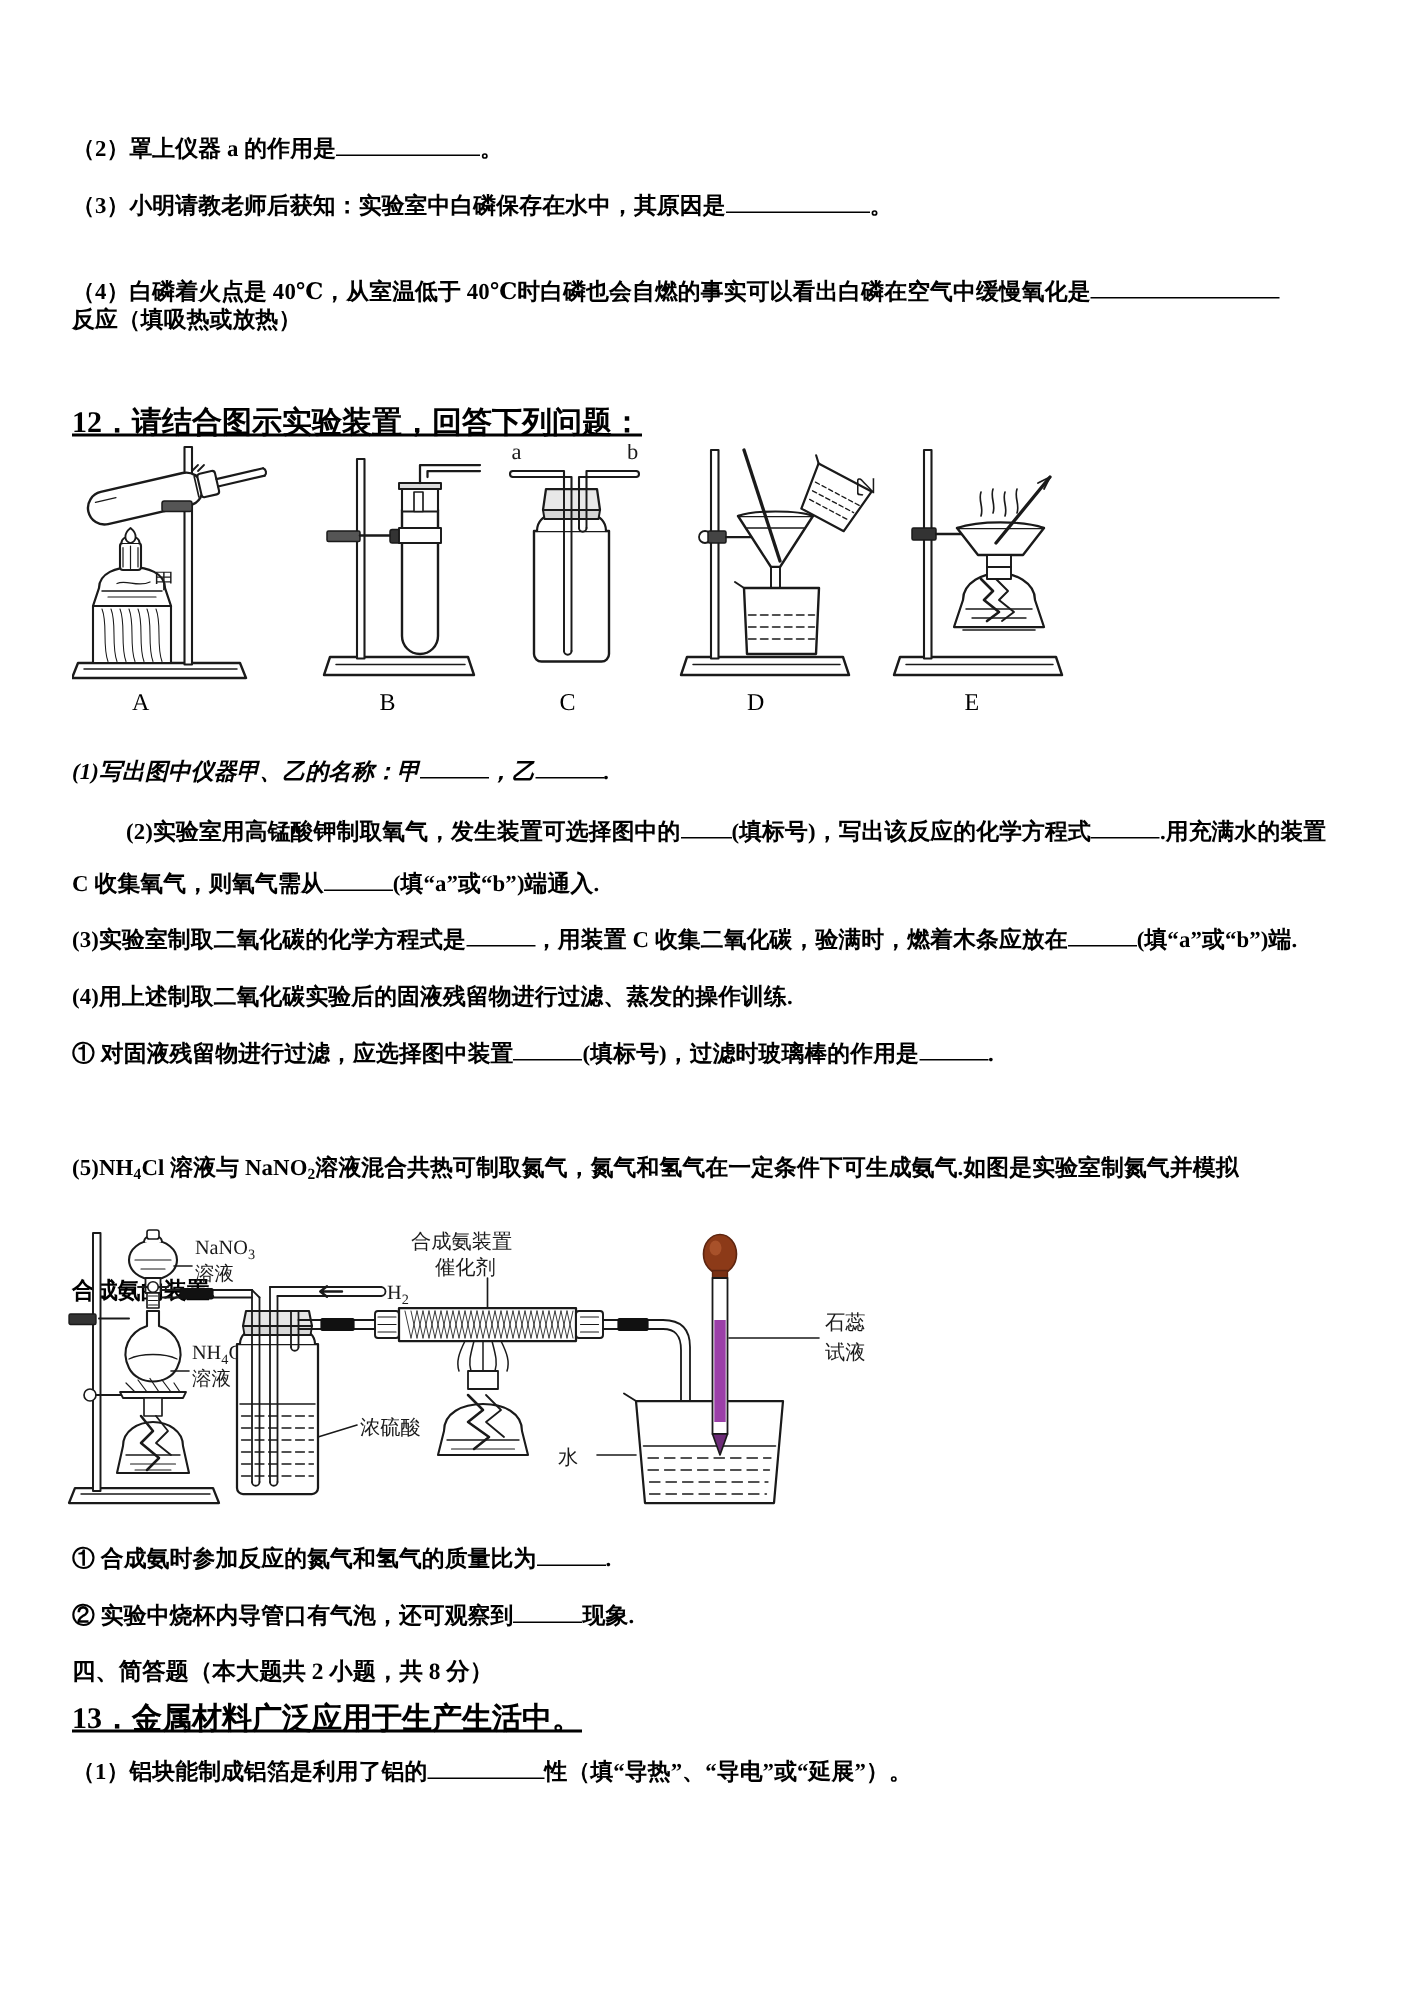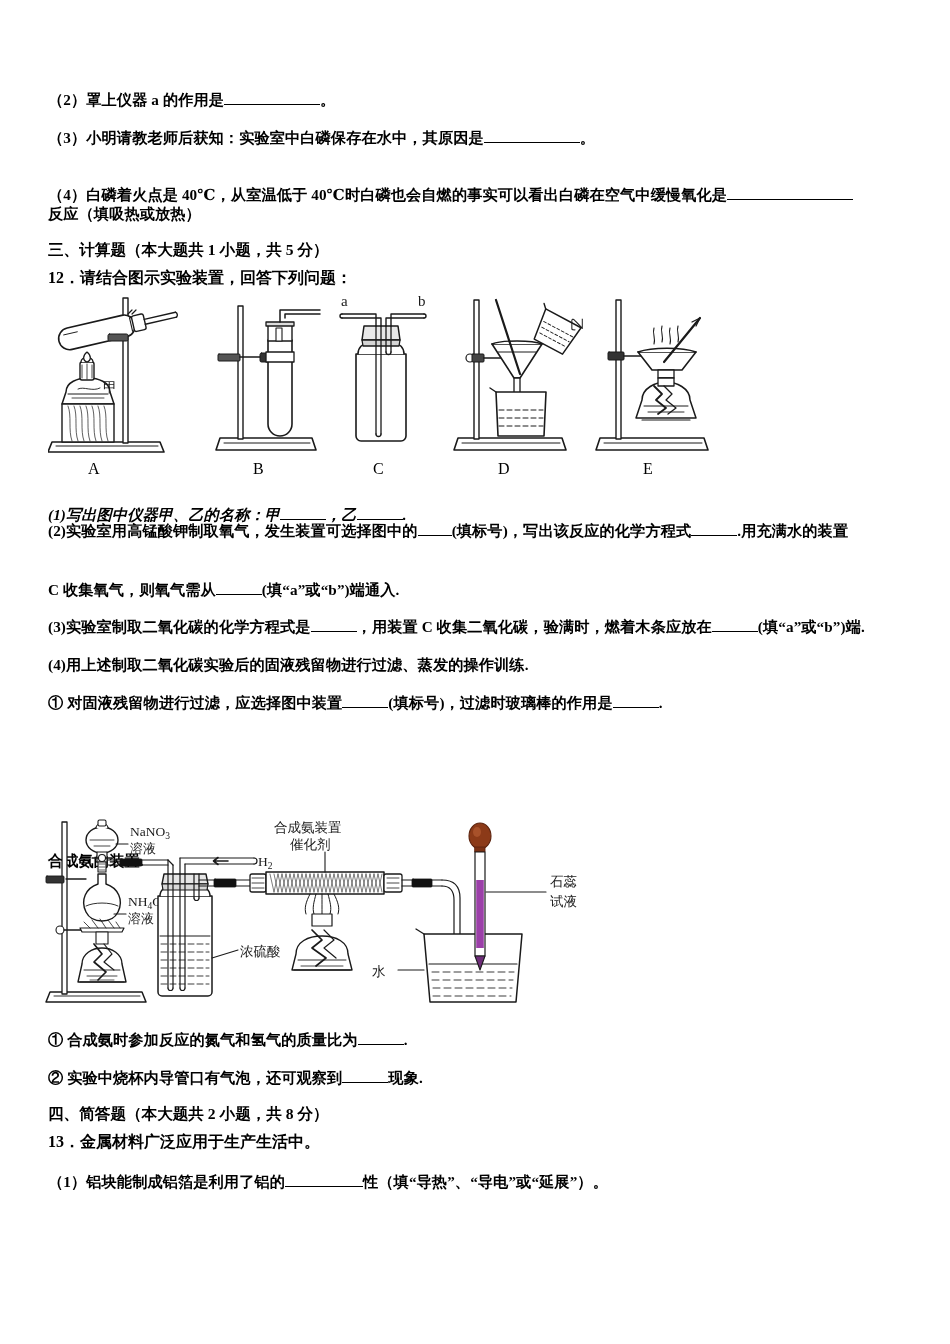--- a/index.html
+++ b/index.html
@@ -42,22 +42,23 @@
   sub { font-size: 0.68em; vertical-align: -0.28em; }
   .sec-head {
     position: absolute;
     left: 48px;
     font-size: 15.6px;
     font-weight: bold;
   }
   .qnum {
     position: absolute;
     left: 48px;
-    font-size: 16px;
+    font-size: 20px;
     font-weight: bold;
+    text-decoration: underline;
   }
   
   .fig {
     position: absolute;
   }
   .fig svg { display: block; }
   .caption-row {
     position: absolute;
     left: 48px; width: 700px;
     font-size: 16px;
@@ -81,21 +82,20 @@
     <span>（3）小明请教老师后获知：实验室中白磷保存在水中，其原因是</span><span class="blank b-lg"></span><span>。</span>
   </div>
 
   <div class="para" style="top:168px;margin-top:15px;">
     <span>（4）白磷着火点是 40℃，从室温低于 40℃时白磷也会自燃的事实可以看出白磷在空气中缓慢氧化是</span><span class="blank b-xl"></span>
   </div>
   <div class="para" style="top:202px;">
     <span>反应（填吸热或放热）</span>
   </div>
 
-  <div class="sec-head" style="top:240px;">三、计算题（本大题共 1 小题，共 5 分）</div>
 
   <div class="qnum" style="top:268px;">
     <span>12．</span><span>请结合图示实验装置，回答下列问题：</span>
   </div>
 
   <div class="fig" style="left:48px; top:296px;">
     <svg width="680" height="160" viewBox="0 0 680 160" fill="none" stroke="#1a1a1a" stroke-width="1.5" stroke-linecap="round" stroke-linejoin="round">
 
       <g transform="translate(0,0)">
 
@@ -255,40 +255,43 @@
     <span style="left:205px;">B</span>
     <span style="left:325px;">C</span>
     <span style="left:450px;">D</span>
     <span style="left:595px;">E</span>
   </div>
 
   <div class="para" style="top:503px;font-style:italic;">
     <span>(1)写出图中仪器甲、乙的名称：甲</span><span class="blank b-sm"></span><span>，乙</span><span class="blank b-sm"></span><span>.</span>
   </div>
 
-  <div class="para" style="top:519px;">
+  <div class="para" style="top:543px;margin-left:36px;">
     <span>(2)实验室用高锰酸钾制取氧气，发生装置可选择图中的</span><span class="blank b-xs"></span><span>(填标号)，写出该反应的化学方程式</span><span class="blank b-sm"></span><span>.用充满水的装置</span>
   </div>
   <div class="para" style="top:578px;">
     <span>C 收集氧气，则氧气需从</span><span class="blank b-sm"></span><span>(填“a”或“b”)端通入.</span>
   </div>
 
   <div class="para" style="top:615px;">
     <span>(3)实验室制取二氧化碳的化学方程式是</span><span class="blank b-sm"></span><span>，用装置 C 收集二氧化碳，验满时，燃着木条应放在</span><span class="blank b-sm"></span><span>(填“a”或“b”)端.</span>
   </div>
 
   <div class="para" style="top:653px;">
     <span>(4)用上述制取二氧化碳实验后的固液残留物进行过滤、蒸发的操作训练.</span>
   </div>
 
   <div class="para" style="top:691px;">
     <span>① 对固液残留物进行过滤，应选择图中装置</span><span class="blank b-sm"></span><span>(填标号)，过滤时玻璃棒的作用是</span><span class="blank b-sm"></span><span>.</span>
   </div>
 
 
+  <div class="para" style="top:767px;">
+    <span>(5)NH</span><sub>4</sub><span>Cl 溶液与 NaNO</span><sub>2</sub><span>溶液混合共热可制取氮气，氮气和氢气在一定条件下可生成氨气.如图是实验室制氮气并模拟</span>
+  </div>
   <div class="para" style="top:805px;margin-top:44px;">
     <span>合成氨的装置.</span>
   </div>
 
   <div class="fig" style="left:42px; top:818px;">
     <svg width="600" height="192" viewBox="0 0 600 192" fill="none" stroke="#1a1a1a" stroke-width="1.3" stroke-linecap="round" stroke-linejoin="round">
 
       <g>
 
         <path d="M8 174 L100 174 L104 184 L4 184 Z" fill="#fff" stroke="#1a1a1a" stroke-width="1.5"></path>

